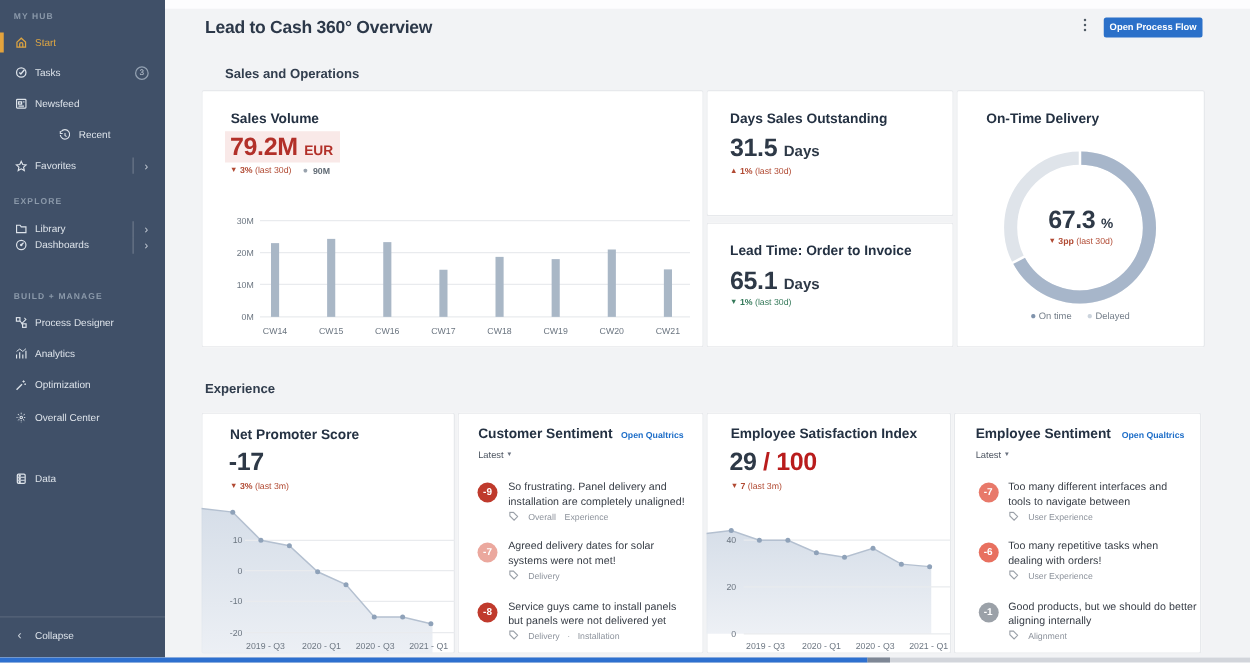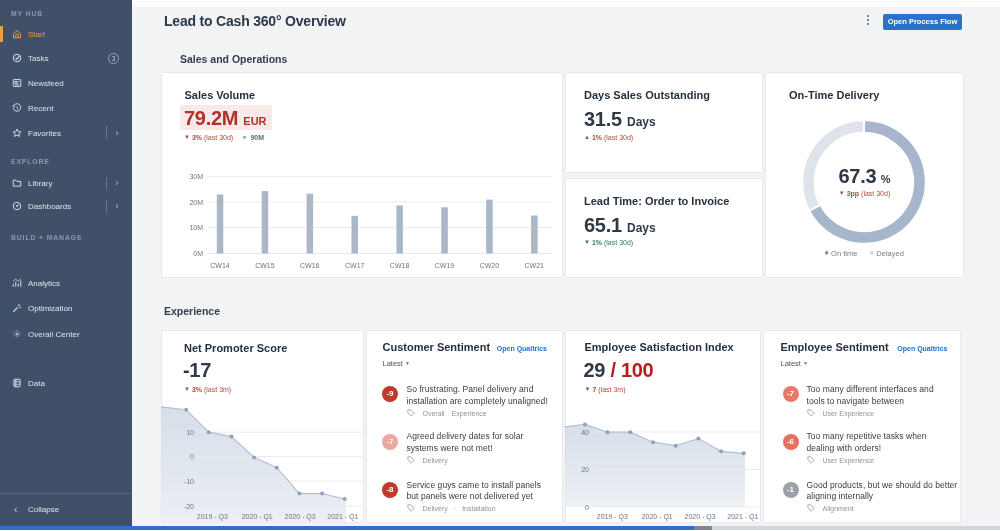--- a/index.html
+++ b/index.html
@@ -55,21 +55,21 @@
   </div>
 
   <div class="sitem" style="top:71px;">
     <svg width="10" height="10" viewBox="0 0 16 16" fill="none" stroke="#dde3ea" stroke-width="1.5">
         <rect x="2" y="2.5" width="12" height="11" rx="1"></rect>
         <path d="M4.5 5.5 h4 v3 h-4 Z M10.5 5.5 h1.5 M4.5 11 h7"></path>
       </svg>
     <span class="lbl">Newsfeed</span>
   </div>
 
-  <div class="sitem" style="top:96px;">
+  <div class="sitem" style="top:96px;margin-left:35px;">
     <svg width="10" height="10" viewBox="0 0 16 16" fill="none" stroke="#dde3ea" stroke-width="1.5">
         <path d="M3.2 3.5 A6 6 0 1 1 2 8"></path>
         <path d="M2 3 v3 h3" stroke-width="1.4"></path>
         <path d="M8 5.5 V8.5 L10 10" stroke-width="1.4"></path>
       </svg>
     <span class="lbl">Recent</span>
   </div>
 
   <div class="sitem" style="top:120.5px;">
     <svg width="10" height="10" viewBox="0 0 16 16" fill="none" stroke="#dde3ea" stroke-width="1.5">
@@ -84,33 +84,41 @@
 
   <div class="sitem" style="top:171px;">
     <svg width="10" height="10" viewBox="0 0 16 16" fill="none" stroke="#dde3ea" stroke-width="1.5">
         <path d="M2 3.5 h4.5 l1.5 2 H14 V13 H2 Z"></path>
       </svg>
     <span class="lbl">Library</span>
     <div class="sdiv"></div>
       <span class="schev">›</span>
   </div>
 
-  <div class="sitem" style="top:194px;padding-left:15px;">
+  <div class="sitem" style="top:184px;padding-left:15px;">
     <svg width="10" height="10" viewBox="0 0 16 16" fill="none" stroke="#dde3ea" stroke-width="1.5">
         <circle cx="8" cy="8" r="6"></circle>
         <path d="M8 8 L11 5" stroke-width="1.6"></path>
         <circle cx="8" cy="8" r="0.8" fill="#dde3ea"></circle>
       </svg>
     <span class="lbl">Dashboards</span>
     <div class="sdiv"></div>
       <span class="schev">›</span>
   </div>
 
   <div class="ssec" style="top:233.5px;">BUILD + MANAGE</div>
 
+  <div class="sitem" style="top:246px;">
+    <svg width="10" height="10" viewBox="0 0 16 16" fill="none" stroke="#dde3ea" stroke-width="1.5">
+        <rect x="1.8" y="1.8" width="4.5" height="4.5"></rect>
+        <rect x="9.7" y="9.7" width="4.5" height="4.5"></rect>
+        <path d="M6.3 6.3 L9.7 9.7 M12 2 L14 4 L8 10" stroke-width="1.3"></path>
+      </svg>
+    <span class="lbl">Process Designer</span>
+  </div>
 
   <div class="sitem" style="top:271px;">
     <svg width="10" height="10" viewBox="0 0 16 16" fill="none" stroke="#dde3ea" stroke-width="1.5">
         <path d="M2 14 V9 M6 14 V6 M10 14 V9 M14 14 V4"></path>
         <path d="M2 5 L6 2 L10 5 L14 1.5" stroke-width="1.2"></path>
       </svg>
     <span class="lbl">Analytics</span>
   </div>
 
   <div class="sitem" style="top:296px;">

